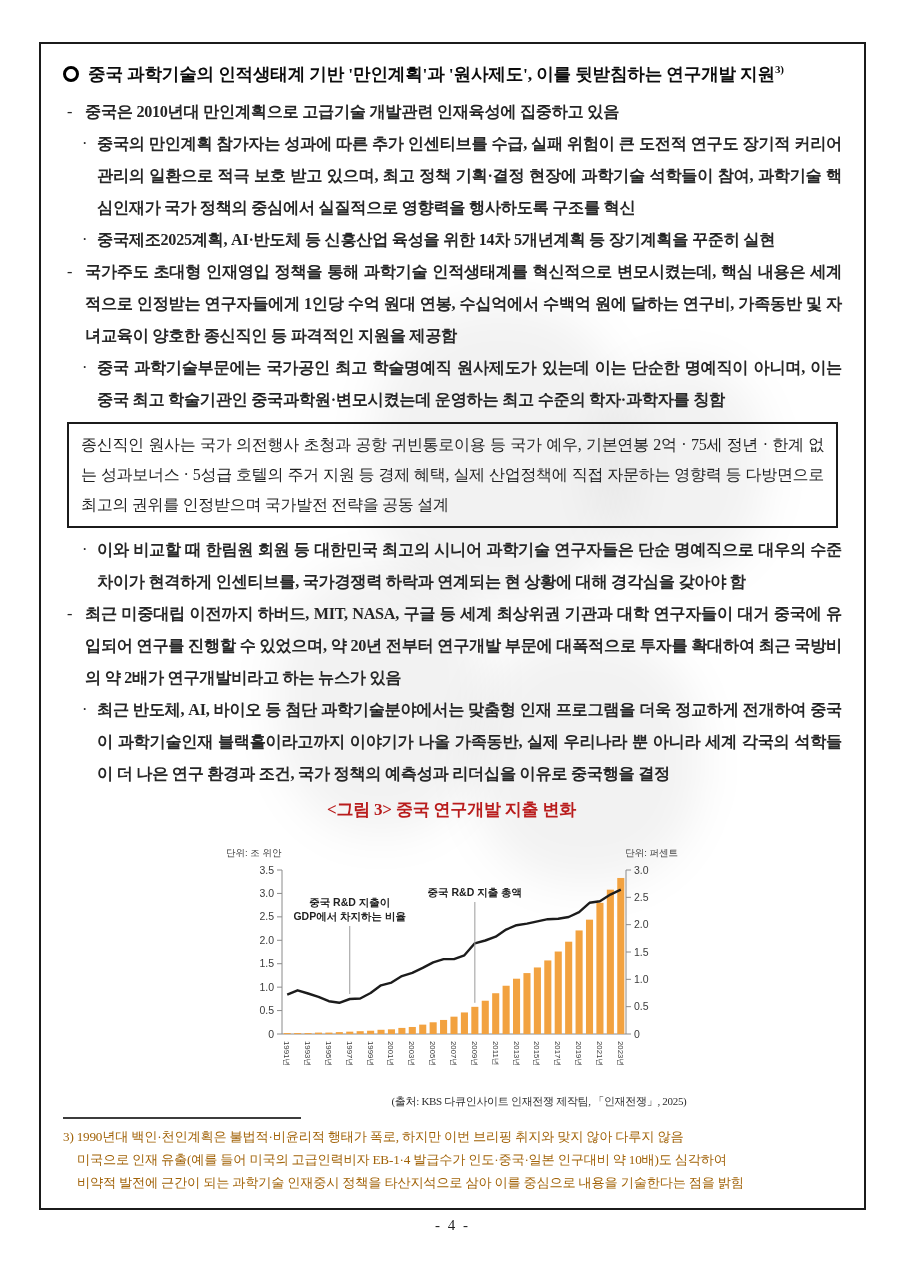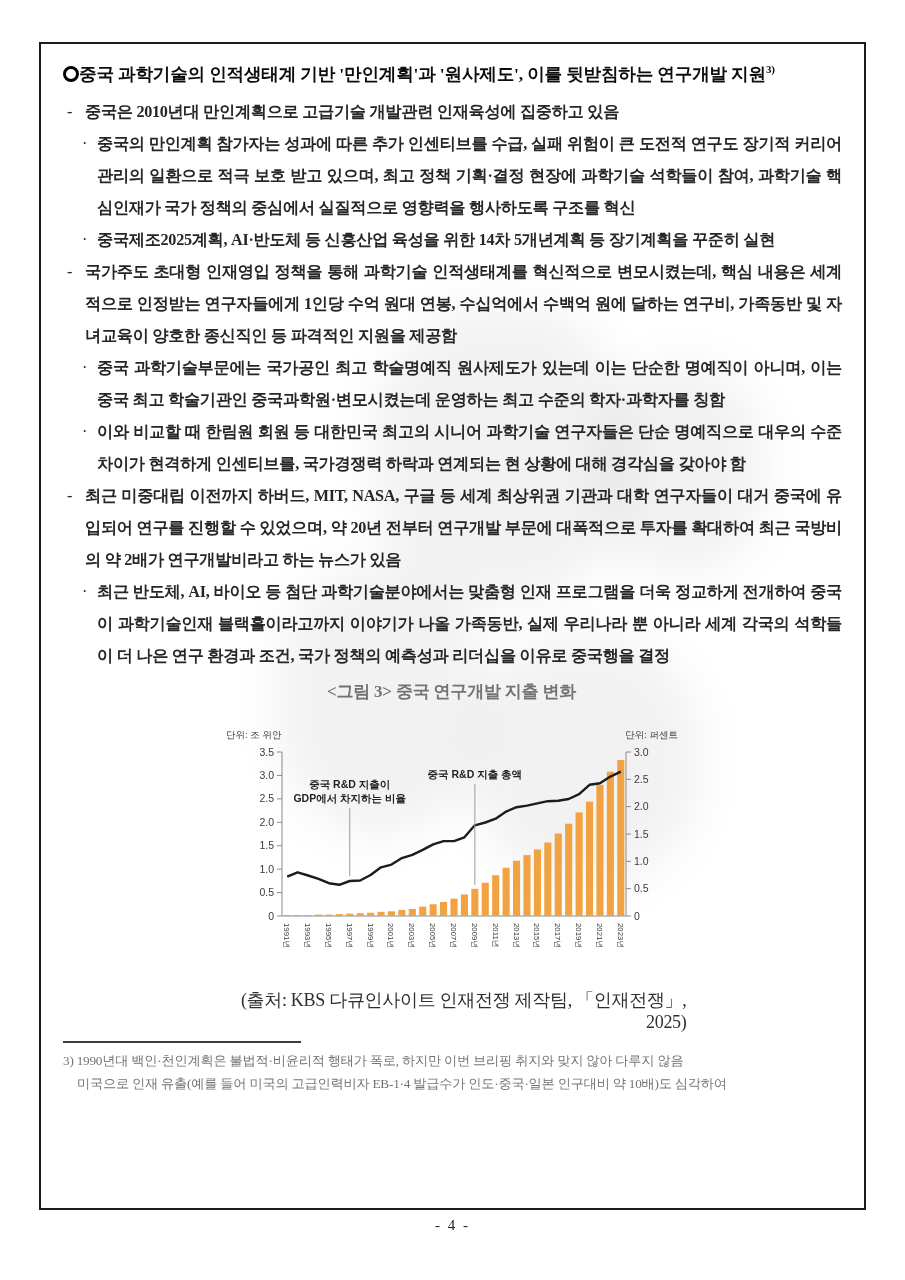--- a/index.html
+++ b/index.html
@@ -13,21 +13,21 @@
     padding:16px 22px 0 20px;overflow:hidden;background:#fff;
   }
   .watermark{position:absolute;background:rgba(0,0,0,0.05);filter:blur(22px);border-radius:45%;z-index:0;}
   .wm1{left:330px;top:260px;width:260px;height:300px;}
   .wm2{left:235px;top:520px;width:210px;height:270px;}
   .wm3{left:430px;top:590px;width:230px;height:250px;}
   .wm4{left:555px;top:320px;width:170px;height:210px;}
   .content{position:relative;z-index:1;}
 
   .heading{
-    display:flex;align-items:flex-start;
+    display:flex;align-items:flex-start;gap:9px;
     font-weight:bold;font-size:17.6px;color:#0c0c0c;line-height:1.4;
     margin:2px 0 9px 2px;letter-spacing:-0.2px;
   }
   .bullet-circle{flex:none;width:10px;height:10px;border:3.4px solid #000;border-radius:50%;margin-top:4px;}
   .fn-ref{font-size:11px;line-height:1;}
 
   .item{display:flex;font-size:16.2px;line-height:32px;letter-spacing:-0.3px;color:#262626;}
   .item .mk{flex:none;}
   .item.lv1{padding-left:6px;}
   .item.lv1 .mk{width:18px;}
@@ -35,26 +35,26 @@
   .item.lv2 .mk{width:15px;}
   .item .tx{flex:1;text-align:justify;word-break:break-all;font-weight:bold;}
 
   .callout{
     border:2px solid #1b1b1b;margin:6px 4px 6px 6px;padding:6px 12px;
     font-size:16px;line-height:30px;text-align:justify;word-break:break-all;
     letter-spacing:-0.3px;color:#1f1f1f;background:transparent;
   }
 
   .figure{width:470px;margin:8px auto 0;text-align:center;}
-  .figure-title{font-weight:bold;font-size:17px;color:#737373;margin-bottom:23px;letter-spacing:-0.2px;}
-  .chart-wrap{width:460px;margin:12px auto;}
+  .figure-title{font-weight:bold;font-size:17px;color:#b91c1c;margin-bottom:23px;letter-spacing:-0.2px;}
+  .chart-wrap{width:460px;margin:0 auto;}
   .chart-wrap svg{display:block;font-family:"Liberation Sans","DejaVu Sans",sans-serif;}
-  .figure-source{font-size:18px;color:#2e2e2e;text-align:right;margin-top:0;letter-spacing:-0.3px;}
-
-  .footnote{margin-top:8px;font-size:13.2px;line-height:23px;color:#737373;}
+  .figure-source{font-size:11px;color:#2e2e2e;text-align:right;margin-top:0;letter-spacing:-0.3px;}
+
+  .footnote{margin-top:8px;font-size:13.2px;line-height:23px;color:#a16207;}
   .fn-sep{width:238px;border-top:2px solid #3c3c3c;margin:0 0 6px 2px;}
   .fn-line{padding-left:16px;text-align:justify;word-break:break-all;letter-spacing:-0.2px;}
   .fn-line:first-child{padding-left:2px;}
 
   .page-number{text-align:center;font-size:15px;color:#1f1f1f;margin-top:7px;letter-spacing:2px;}
 </style>
 </head>
 <body>
 
 <div class="page-frame">
@@ -84,20 +84,21 @@
           <span class="tx">중국제조2025계획, AI·반도체 등 신흥산업 육성을 위한 14차 5개년계획 등 장기계획을 꾸준히 실현</span>
         </div>
         <div class="item lv1">
           <span class="mk">-</span>
           <span class="tx">국가주도 초대형 인재영입 정책을 통해 과학기술 인적생태계를 혁신적으로 변모시켰는데, 핵심 내용은 세계적으로 인정받는 연구자들에게 1인당 수억 원대 연봉, 수십억에서 수백억 원에 달하는 연구비, 가족동반 및 자녀교육이 양호한 종신직인 등 파격적인 지원을 제공함</span>
         </div>
         <div class="item lv2">
           <span class="mk">·</span>
           <span class="tx">중국 과학기술부문에는 국가공인 최고 학술명예직 원사제도가 있는데 이는 단순한 명예직이 아니며, 이는 중국 최고 학술기관인 중국과학원·변모시켰는데 운영하는 최고 수준의 학자·과학자를 칭함</span>
         </div>
+        <div class="callout">종신직인 원사는 국가 의전행사 초청과 공항 귀빈통로이용 등 국가 예우, 기본연봉 2억 · 75세 정년 · 한계 없는 성과보너스 · 5성급 호텔의 주거 지원 등 경제 혜택, 실제 산업정책에 직접 자문하는 영향력 등 다방면으로 최고의 권위를 인정받으며 국가발전 전략을 공동 설계</div>
         <div class="item lv2">
           <span class="mk">·</span>
           <span class="tx">이와 비교할 때 한림원 회원 등 대한민국 최고의 시니어 과학기술 연구자들은 단순 명예직으로 대우의 수준 차이가 현격하게 인센티브를, 국가경쟁력 하락과 연계되는 현 상황에 대해 경각심을 갖아야 함</span>
         </div>
         <div class="item lv1">
           <span class="mk">-</span>
           <span class="tx">최근 미중대립 이전까지 하버드, MIT, NASA, 구글 등 세계 최상위권 기관과 대학 연구자들이 대거 중국에 유입되어 연구를 진행할 수 있었으며, 약 20년 전부터 연구개발 부문에 대폭적으로 투자를 확대하여 최근 국방비의 약 2배가 연구개발비라고 하는 뉴스가 있음</span>
         </div>
         <div class="item lv2">
           <span class="mk">·</span>
@@ -203,19 +204,20 @@
           </svg>
         </div>
       <div class="figure-source">(출처: KBS 다큐인사이트 인재전쟁 제작팀, 「인재전쟁」, 2025)</div>
     </div>
 
     <div class="footnote">
       <div class="fn-sep"></div>
       <div id="fn-lines">
           <div class="fn-line">3) 1990년대 백인·천인계획은 불법적·비윤리적 행태가 폭로, 하지만 이번 브리핑 취지와 맞지 않아 다루지 않음</div>
           <div class="fn-line">미국으로 인재 유출(예를 들어 미국의 고급인력비자 EB-1·4 발급수가 인도·중국·일본 인구대비 약 10배)도 심각하여</div>
+          <div class="fn-line">비약적 발전에 근간이 되는 과학기술 인재중시 정책을 타산지석으로 삼아 이를 중심으로 내용을 기술한다는 점을 밝힘</div>
         </div>
     </div>
 
   </div>
 </div>
 
 <div class="page-number">- 4 -</div>
 
 </body></html>

